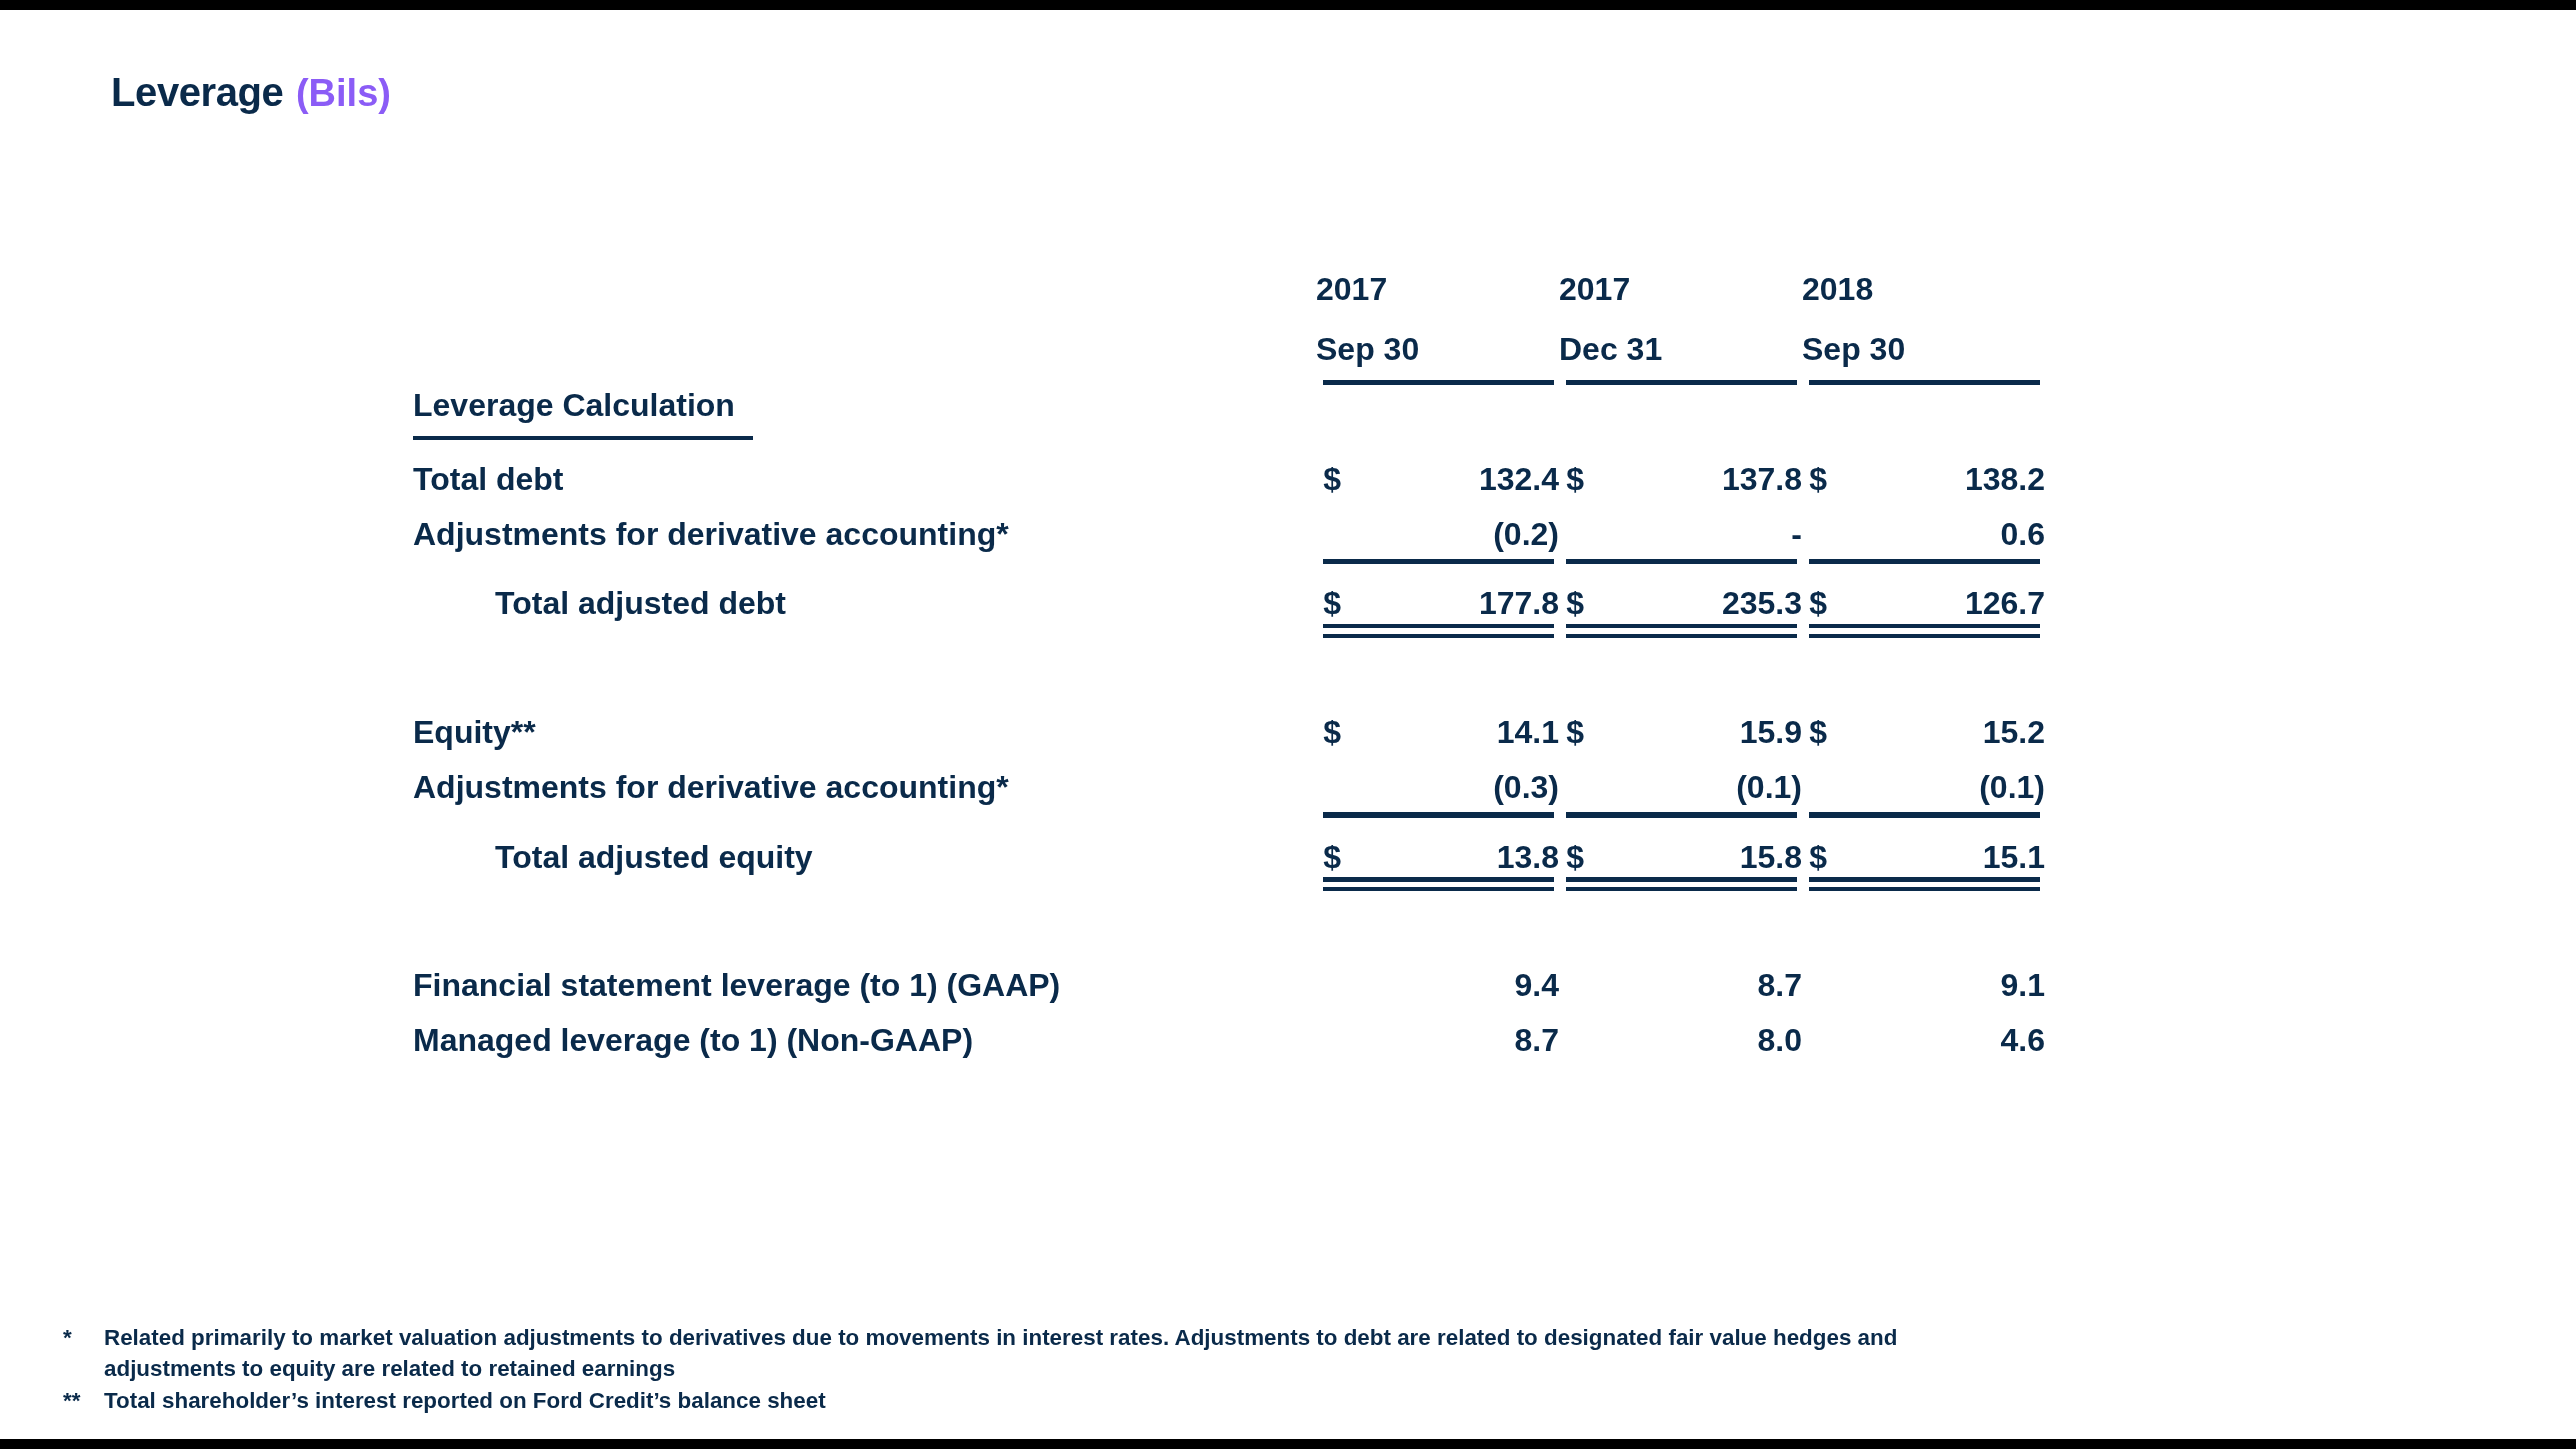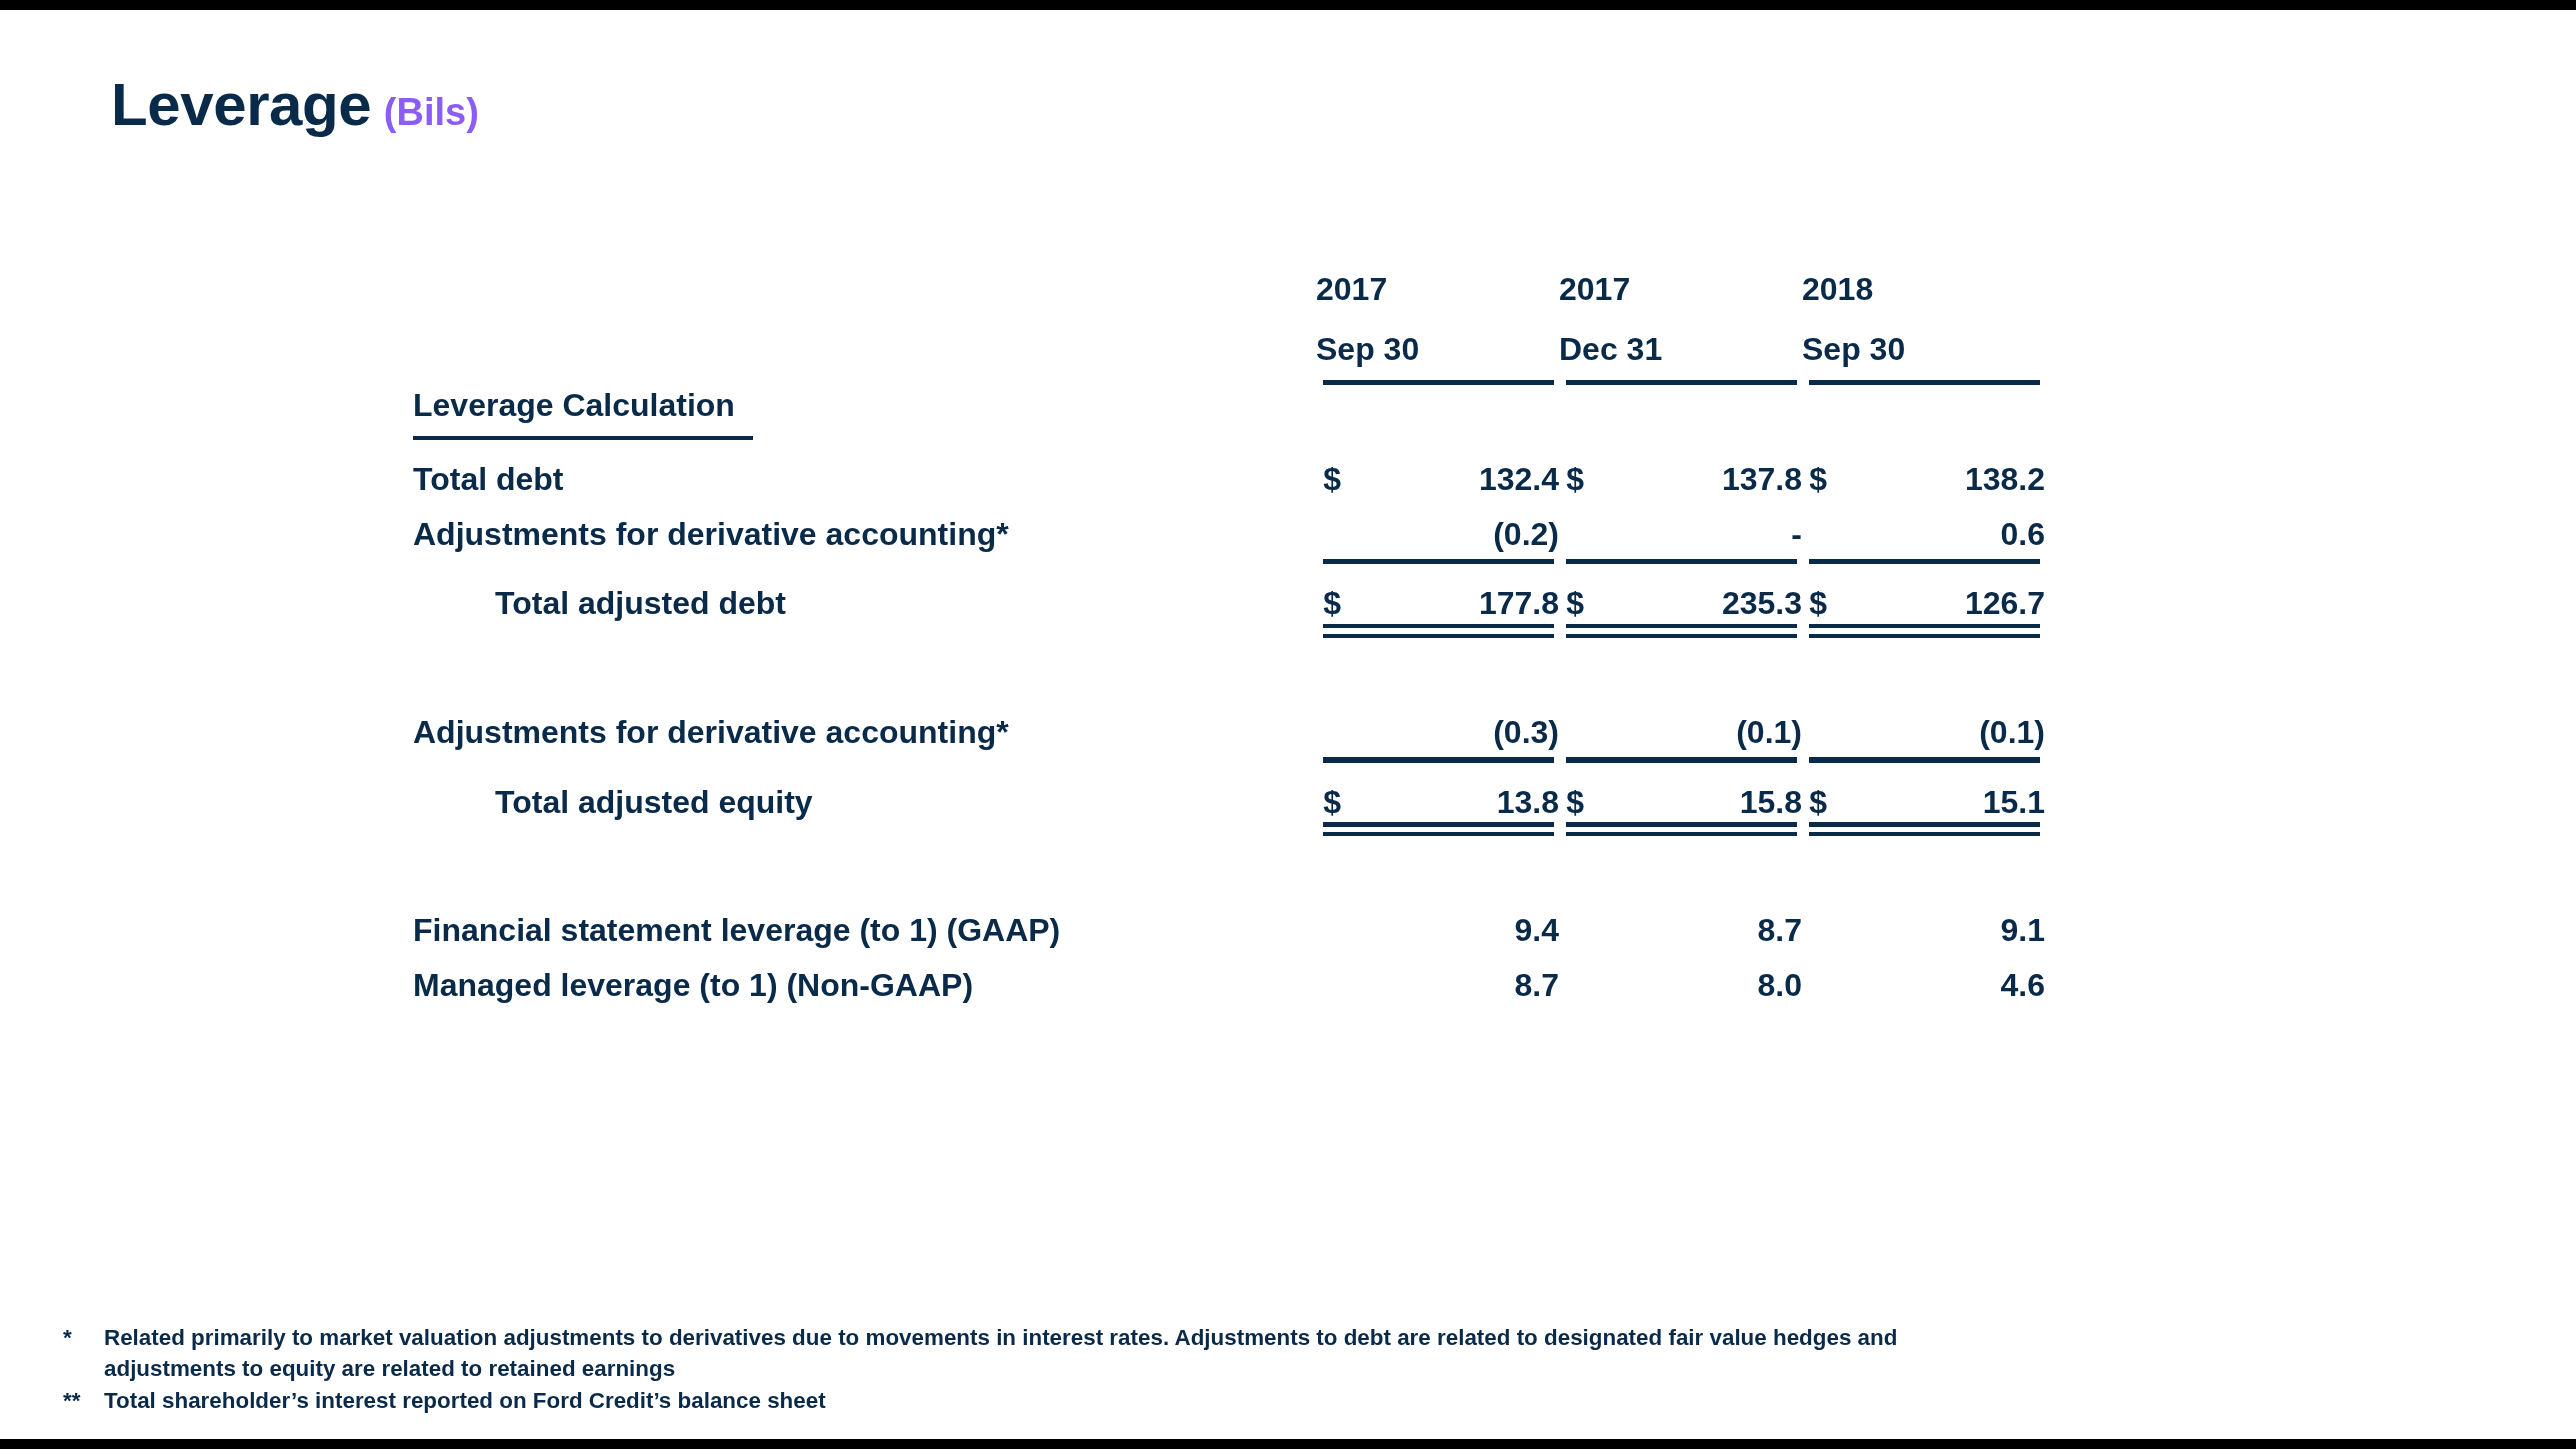--- a/index.html
+++ b/index.html
@@ -29,21 +29,21 @@
   .edge-bar.bottom { bottom: 0; }
 
   
   .title-block {
     position: absolute;
     left: 111px;
     top: 70px;
     white-space: nowrap;
   }
   .title-main {
-    font-size: 60px;
+    font-size: 40px;
     font-weight: bold;
     color: #0A2A4A;
     letter-spacing: -0.4px;
   }
   .title-sub {
     font-size: 38px;
     font-weight: bold;
     color: #8b5cf6;
     margin-left: 12.5px;
   }
@@ -277,20 +277,26 @@
                 <div class="l1"></div>
                 <div class="l2"></div>
               </div>
             </td>
         </tr>
 
         <tr class="spacer">
             <td colspan="4"></td>
           </tr>
 
+        <tr class="row-body">
+          <td class="lbl">Equity**</td>
+          <td class="val"><span class="cur">$</span><span class="num">14.1</span></td>
+          <td class="val"><span class="cur">$</span><span class="num">15.9</span></td>
+          <td class="val"><span class="cur">$</span><span class="num">15.2</span></td>
+        </tr>
 
         <tr class="row-body">
           <td class="lbl">Adjustments for derivative accounting*</td>
           <td class="val"><span class="num">(0.3)</span></td>
           <td class="val"><span class="num">(0.1)</span></td>
           <td class="val"><span class="num">(0.1)</span></td>
         </tr>
 
         <tr>
           <td class="rule-cell"></td>

